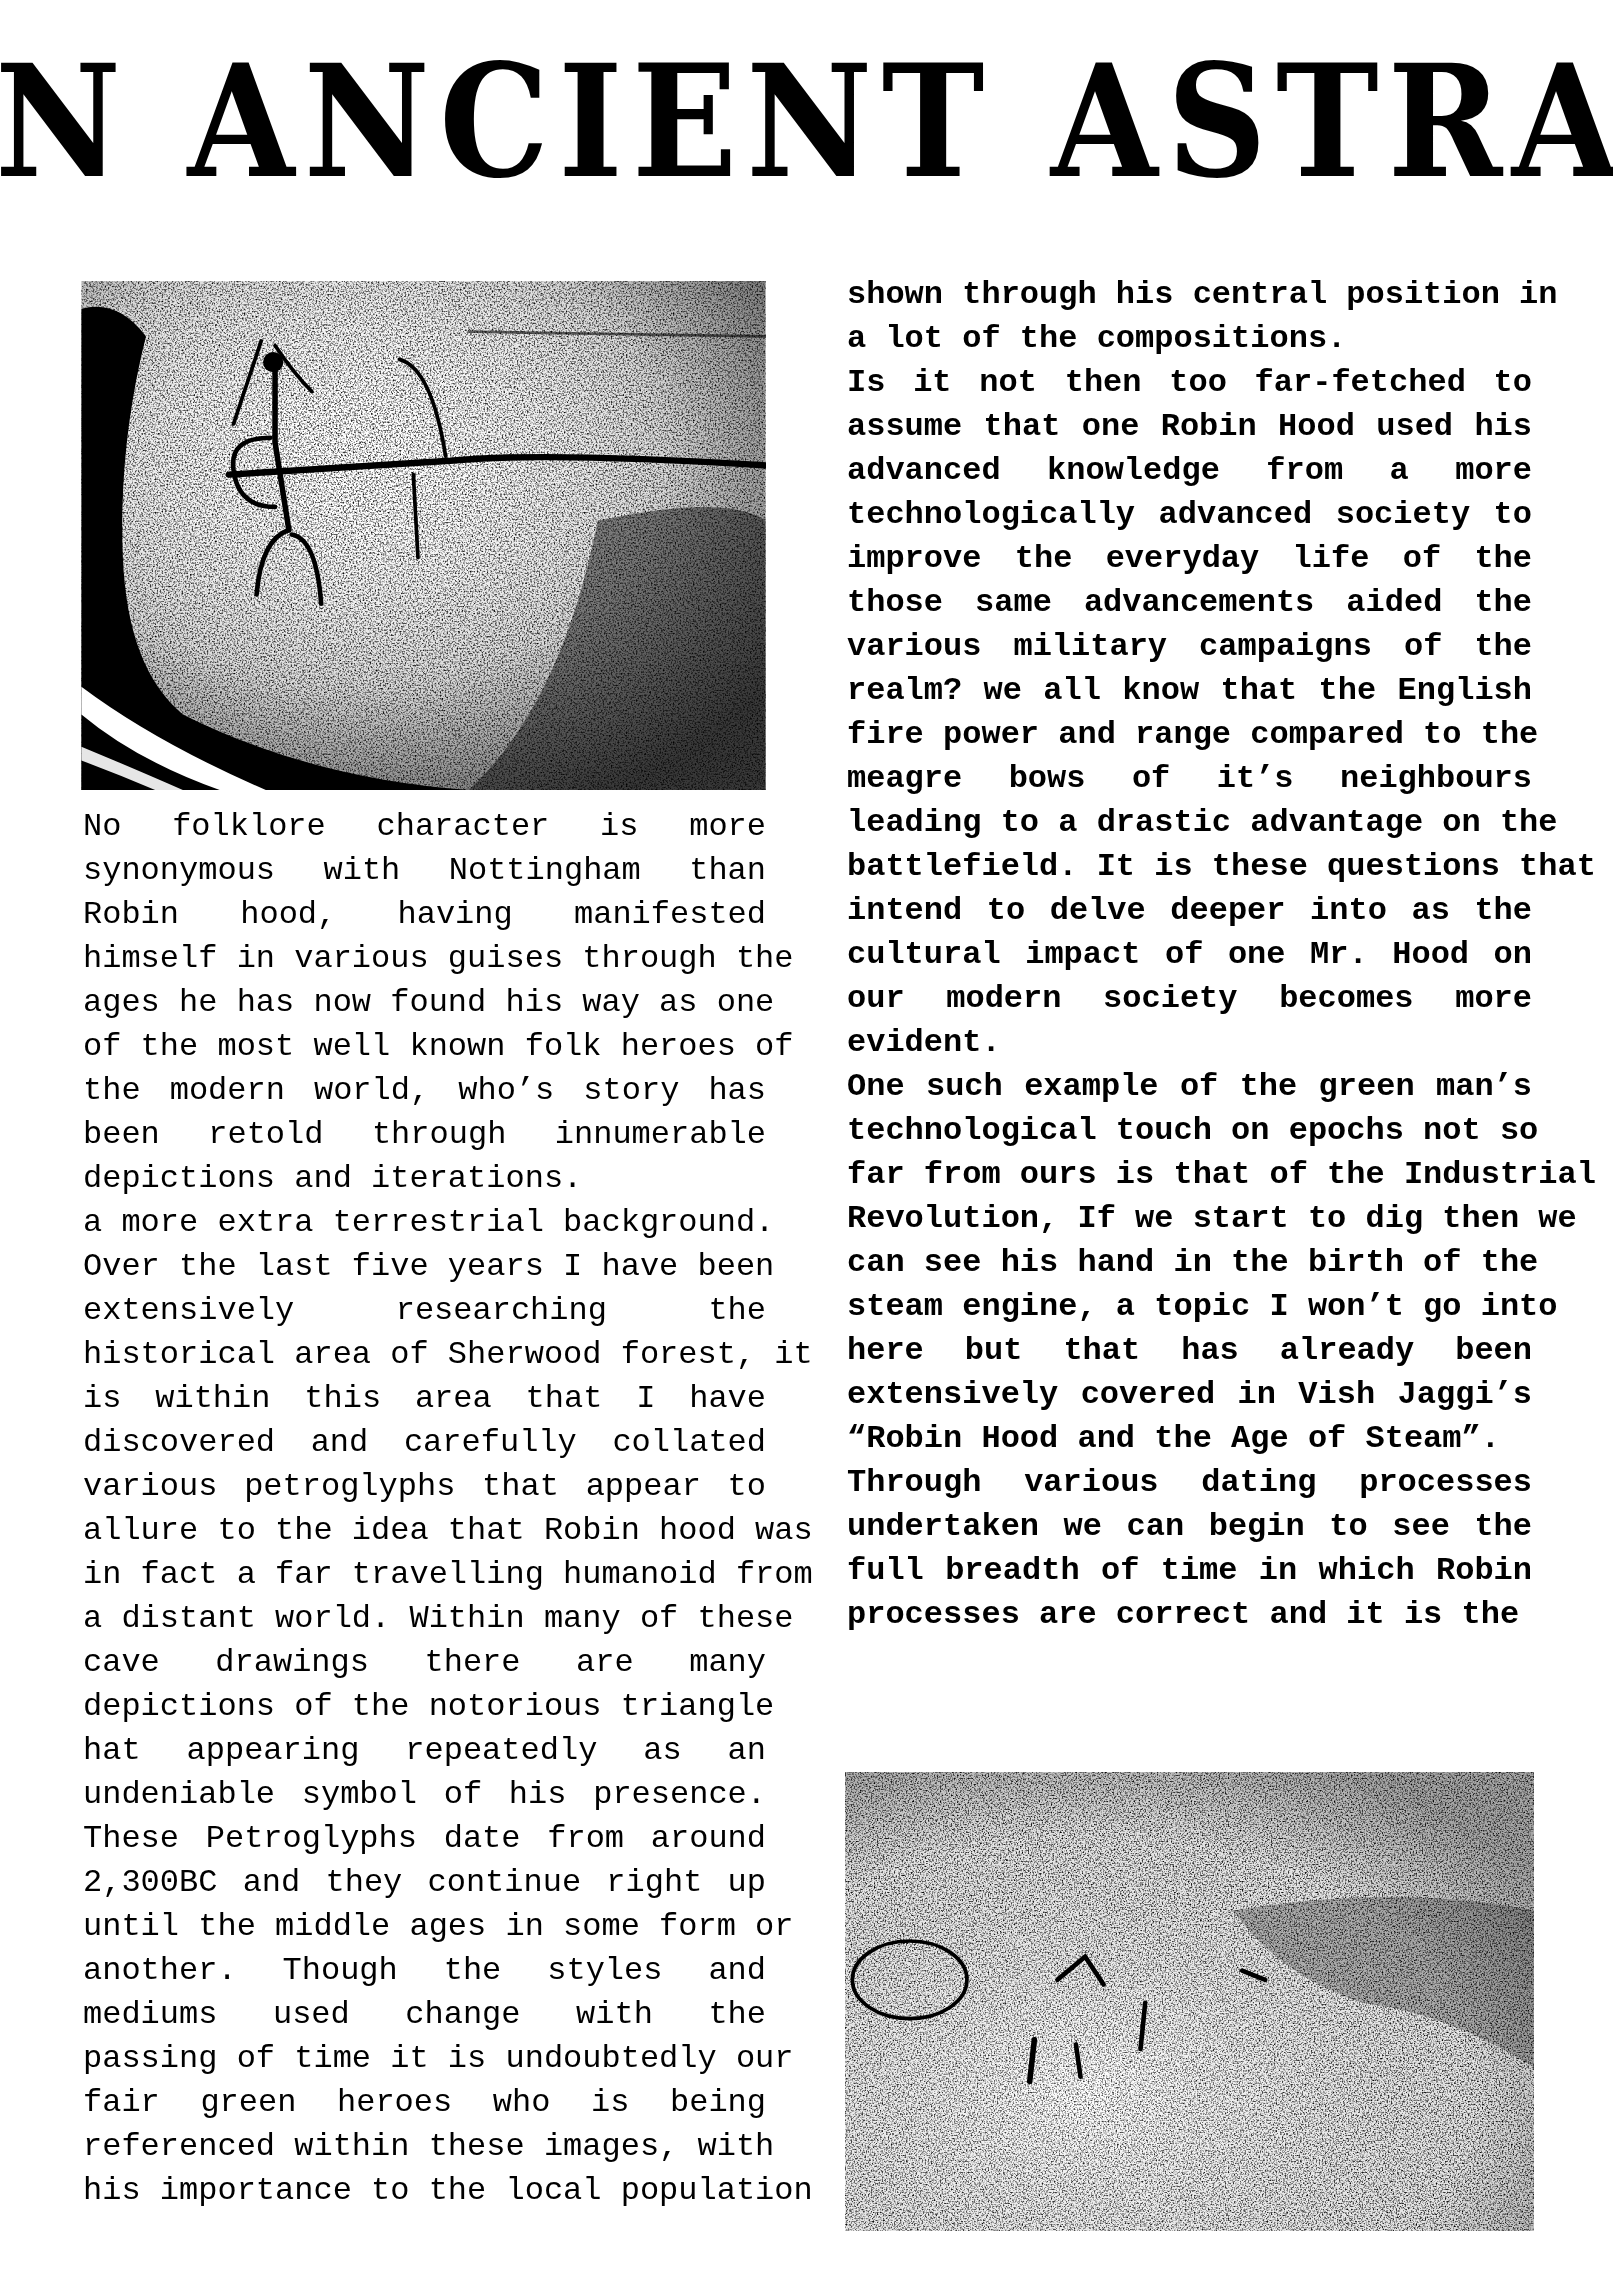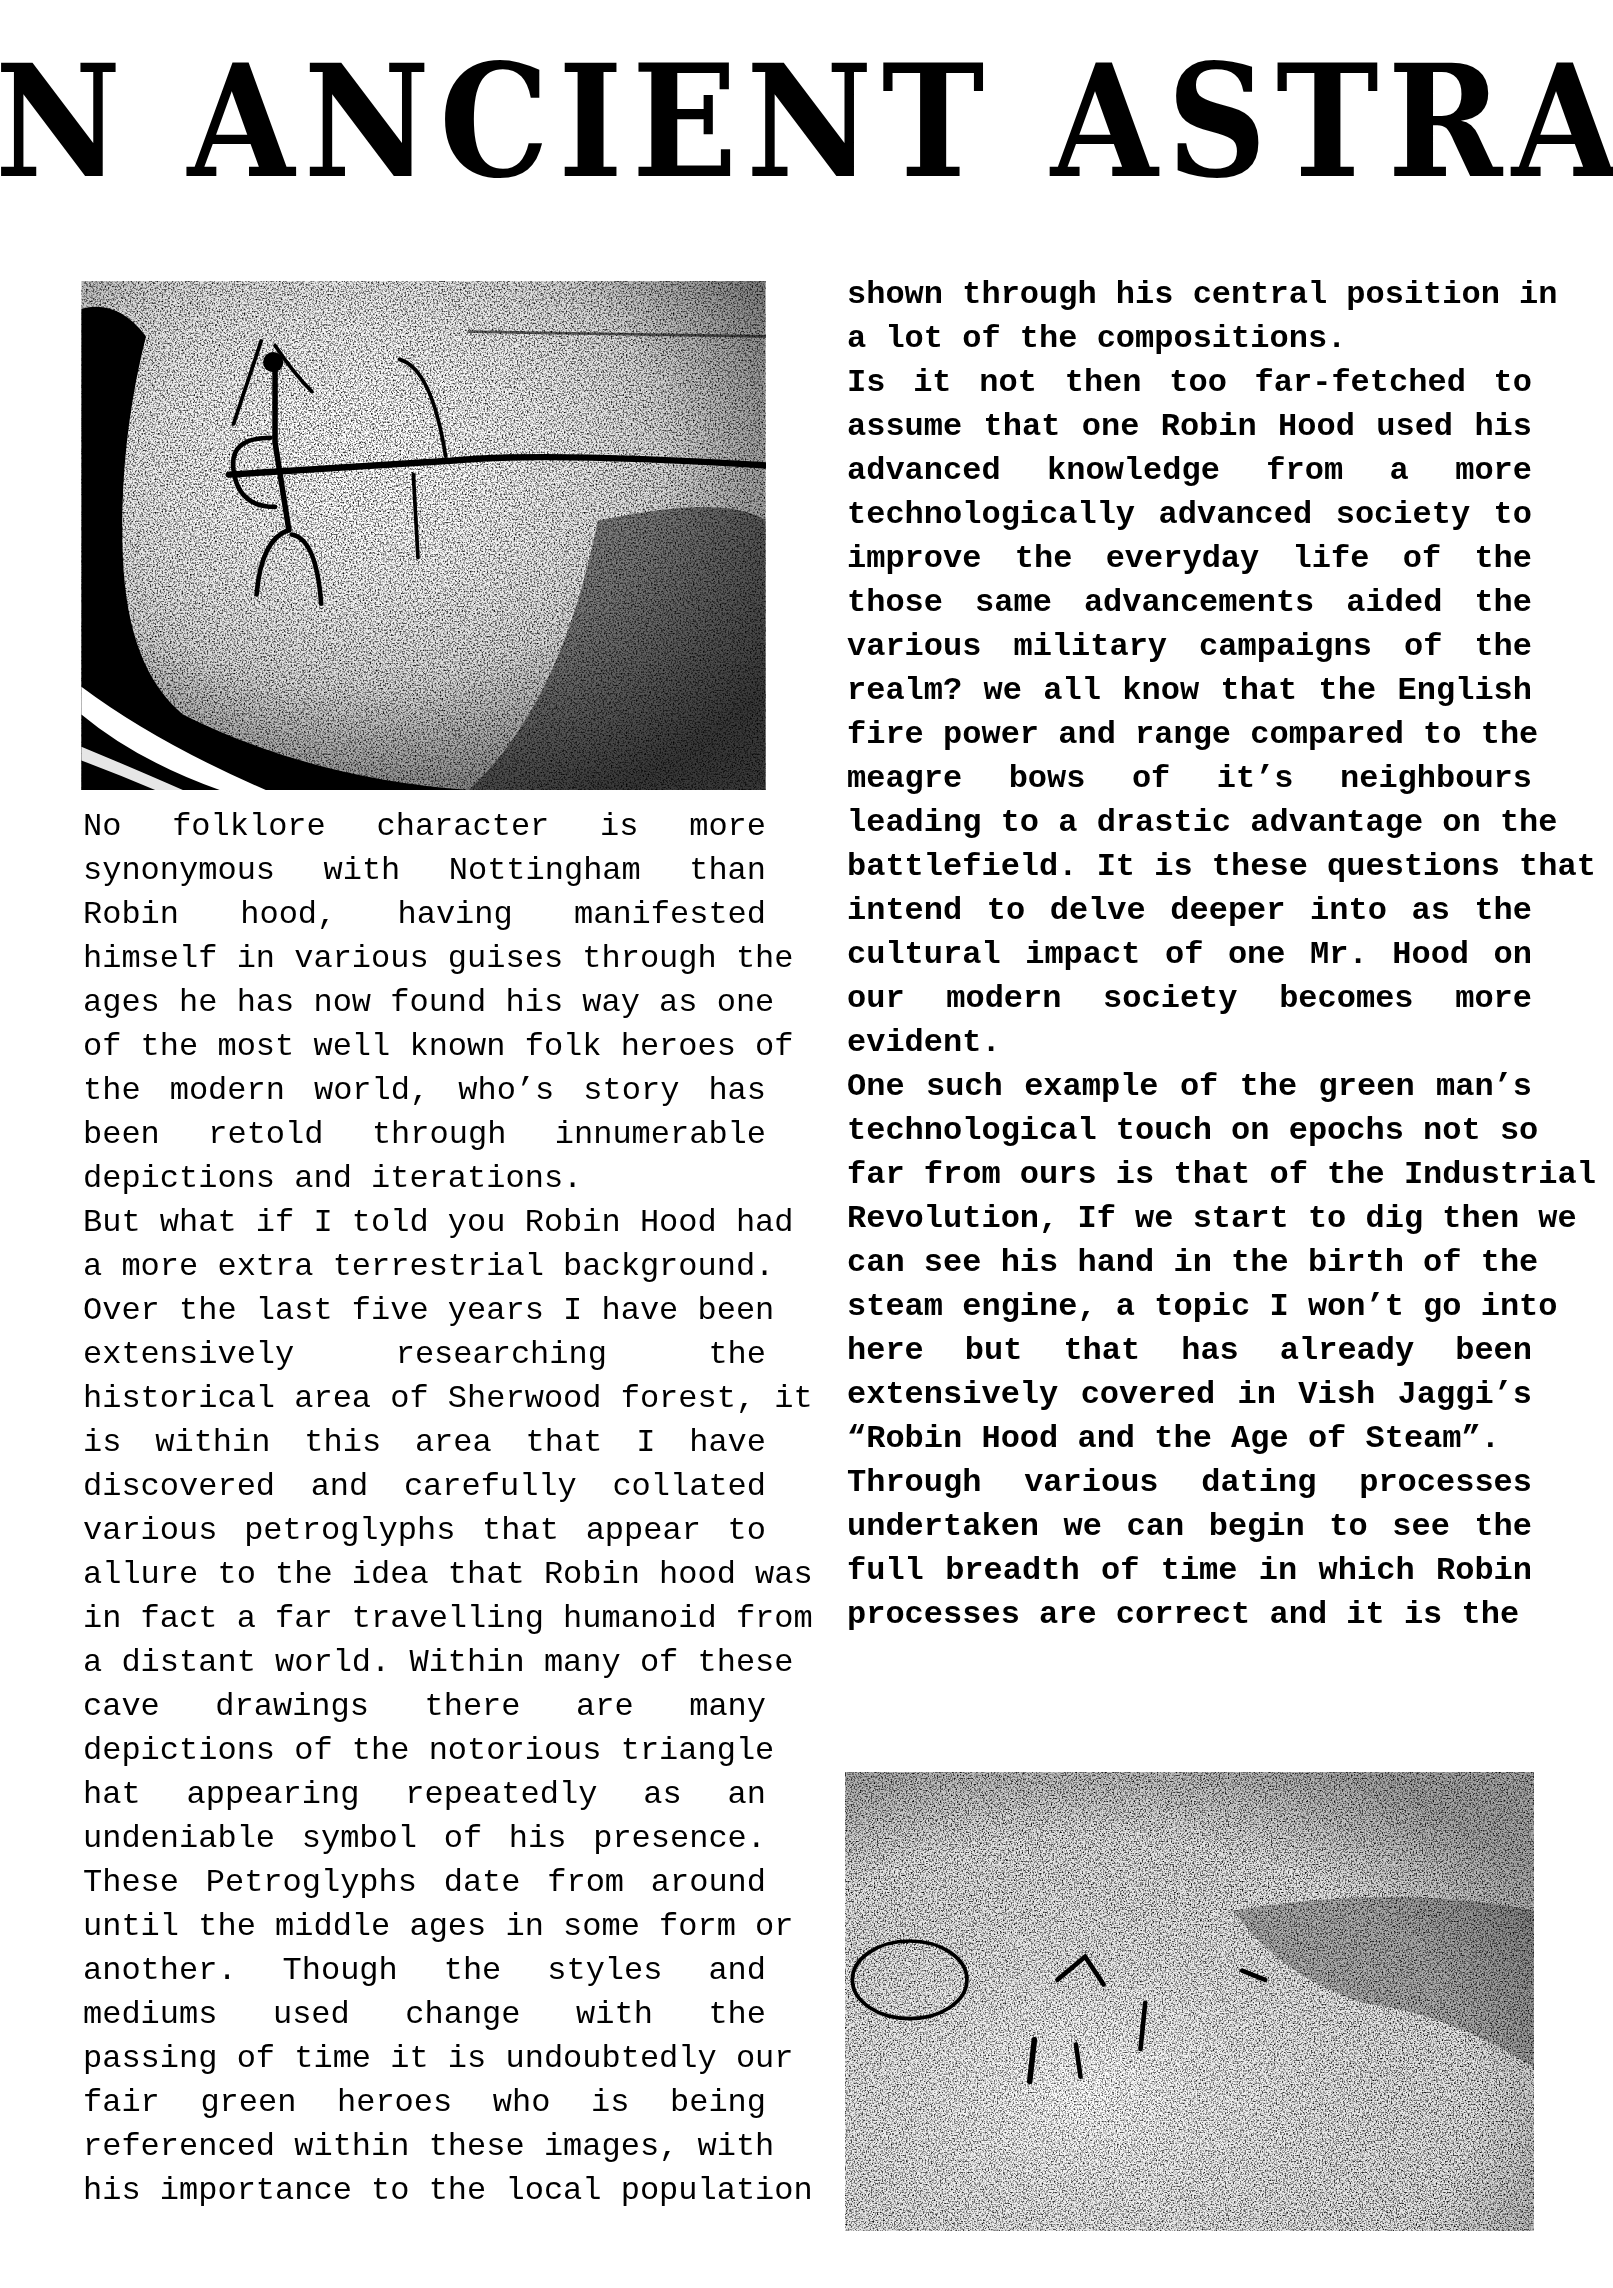--- a/index.html
+++ b/index.html
@@ -130,36 +130,36 @@
 <div class="col left-col" id="left-col">
     <span class="line">No folklore character is more</span>
     <span class="line">synonymous with Nottingham than</span>
     <span class="line">Robin hood, having manifested</span>
     <span class="line">himself in various guises through the</span>
     <span class="line">ages he has now found his way as one</span>
     <span class="line">of the most well known folk heroes of</span>
     <span class="line">the modern world, who’s story has</span>
     <span class="line">been retold through innumerable</span>
     <span class="line end">depictions and iterations.</span>
-    <span class="line">But what if I told you Robin Hood had</span>
     <span class="line">a more extra terrestrial background.</span>
     <span class="line">Over the last five years I have been</span>
     <span class="line">extensively researching the</span>
     <span class="line">historical area of Sherwood forest, it</span>
     <span class="line">is within this area that I have</span>
     <span class="line">discovered and carefully collated</span>
     <span class="line">various petroglyphs that appear to</span>
     <span class="line">allure to the idea that Robin hood was</span>
     <span class="line">in fact a far travelling humanoid from</span>
     <span class="line">a distant world. Within many of these</span>
     <span class="line">cave drawings there are many</span>
     <span class="line">depictions of the notorious triangle</span>
     <span class="line">hat  appearing repeatedly as an</span>
     <span class="line">undeniable symbol of his presence.</span>
     <span class="line">These Petroglyphs date from around</span>
+    <span class="line">2,300BC and they continue right up</span>
     <span class="line">until the middle ages in some form or</span>
     <span class="line">another. Though the styles and</span>
     <span class="line">mediums used change with the</span>
     <span class="line">passing of time it is undoubtedly our</span>
     <span class="line">fair green heroes who is being</span>
     <span class="line">referenced within these images, with</span>
     <span class="line">his importance to the local population</span>
   </div>
 
 <div class="col right-col" id="right-col">

